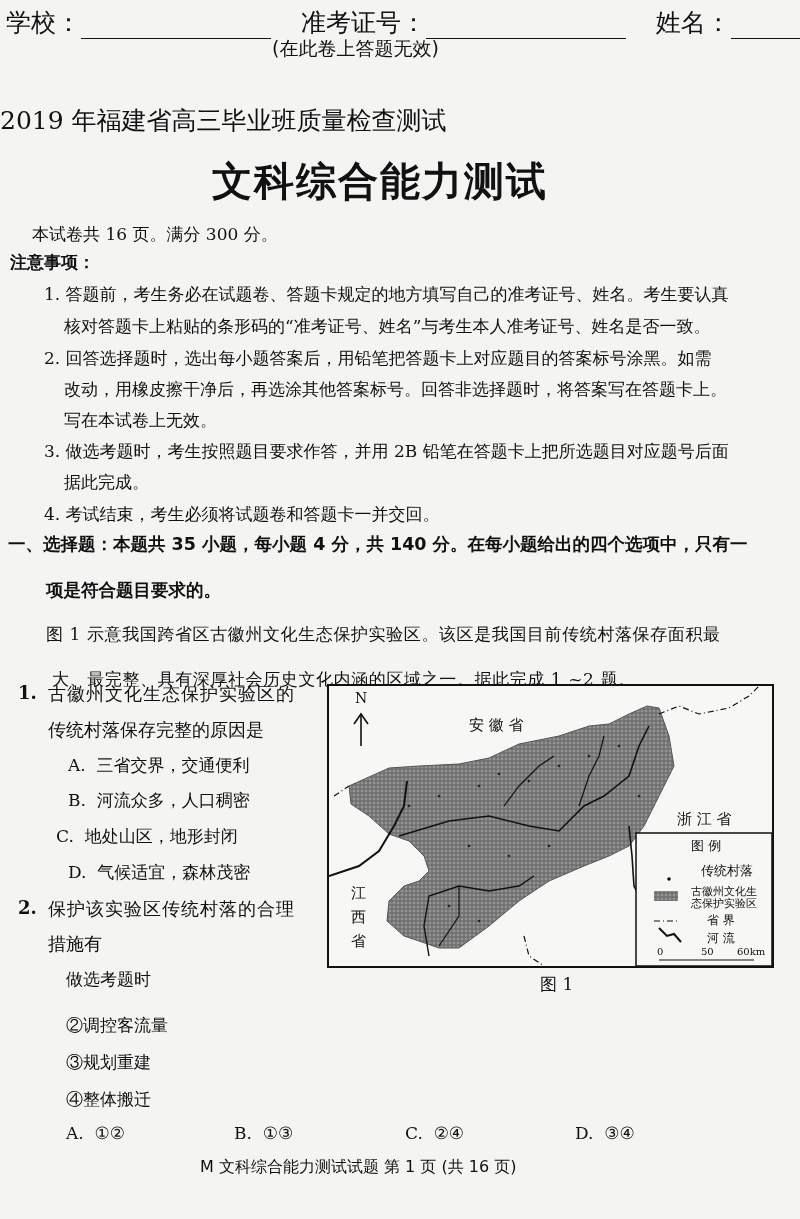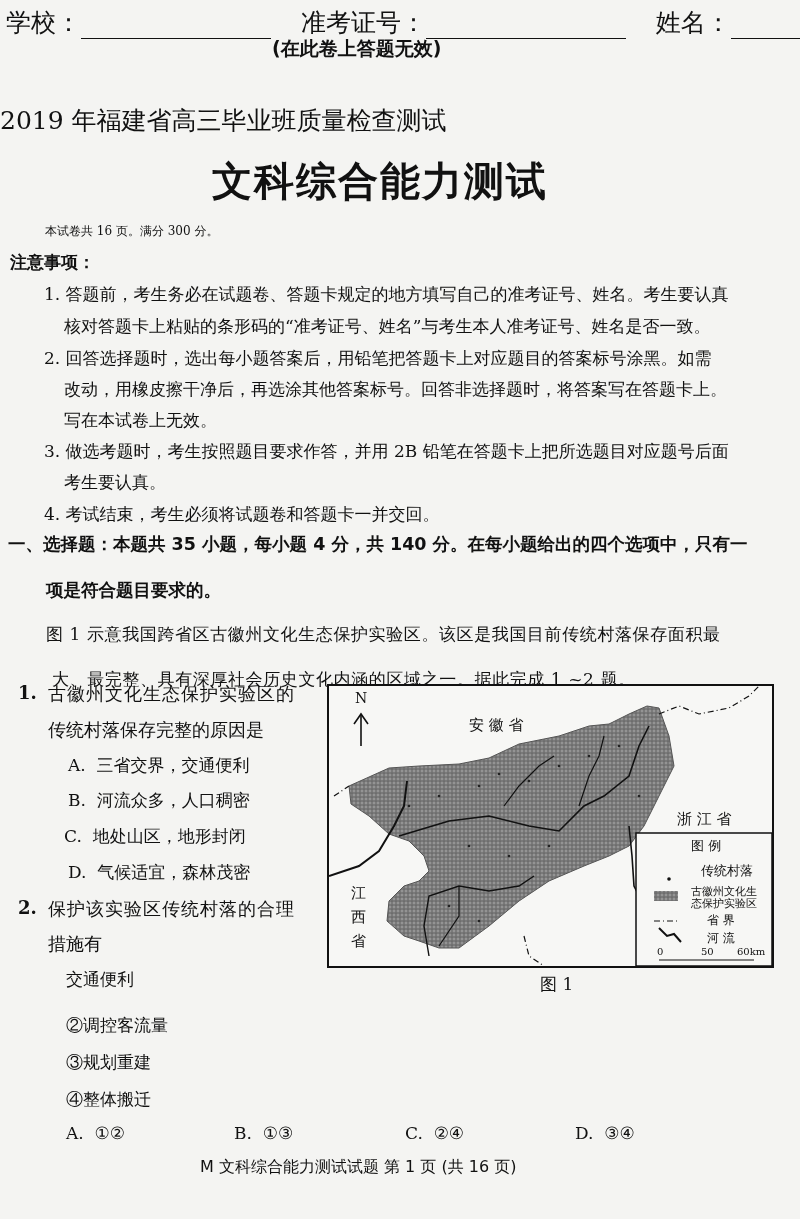--- a/index.html
+++ b/index.html
@@ -8,25 +8,25 @@
     background:#f4f4f2; color:#111;
     font-family:"DejaVu Serif","Liberation Serif", serif;
   }
   .abs { position:absolute; white-space:nowrap; }
   .sans { font-family:"DejaVu Sans","Liberation Sans", sans-serif; }
   .bold { font-weight:bold; }
   .blank { display:inline-block; border-bottom:1.5px solid #111; height:18px; vertical-align:bottom; }
 
   #header-row { top:6px; left:6px; font-size:25px; }
   #header-row span { vertical-align:bottom; }
-  #invalid-note { top:36px; left:272px; font-size:19px; font-weight:bold; }
+  #invalid-note { top:36px; left:272px; font-size:19px; font-weight:normal; }
 
   #exam-subtitle { top:104px; left:0; width:800px; text-align:left; font-size:25px; }
   #exam-title { top:154px; left:0; width:760px; text-align:center; font-size:40px; font-weight:bold; letter-spacing:2px; }
-  #summary { top:223px; left:45px; font-size:12px; }
+  #summary { top:223px; left:32px; font-size:17px; }
   #notice-heading { top:251px; left:10px; font-size:17px; font-weight:bold; }
 
   .notice { font-size:17px; line-height:30px; }
   .notice .ln { position:absolute; white-space:nowrap; }
 
   #section-heading { top:532px; left:8px; font-size:17.5px; font-weight:bold; }
   #section-heading2 { top:578px; left:46px; font-size:17.5px; font-weight:bold; }
   #intro1 { top:623px; left:46px; font-size:17px; letter-spacing:0.6px; }
   #intro2 { top:668px; left:8px; font-size:17px; letter-spacing:0.6px;margin-left:44px; }
 
@@ -55,44 +55,44 @@
 <div id="summary" class="abs">本试卷共 16 页。满分 300 分。</div>
 <div id="notice-heading" class="abs sans">注意事项：</div>
 
 <div class="notice">
   <div class="ln" style="top:279px;left:44px">1. 答题前，考生务必在试题卷、答题卡规定的地方填写自己的准考证号、姓名。考生要认真</div>
   <div class="ln" style="top:311px;left:64px">核对答题卡上粘贴的条形码的“准考证号、姓名”与考生本人准考证号、姓名是否一致。</div>
   <div class="ln" style="top:343px;left:44px">2. 回答选择题时，选出每小题答案后，用铅笔把答题卡上对应题目的答案标号涂黑。如需</div>
   <div class="ln" style="top:374px;left:64px">改动，用橡皮擦干净后，再选涂其他答案标号。回答非选择题时，将答案写在答题卡上。</div>
   <div class="ln" style="top:405px;left:64px">写在本试卷上无效。</div>
   <div class="ln" style="top:436px;left:44px">3. 做选考题时，考生按照题目要求作答，并用 2B 铅笔在答题卡上把所选题目对应题号后面</div>
-  <div class="ln" style="top:467px;left:64px">考生要认真。</div>
+  <div class="ln" style="top:467px;left:64px">据此完成。</div>
   <div class="ln" style="top:499px;left:44px">4. 考试结束，考生必须将试题卷和答题卡一并交回。</div>
 </div>
 
 <div id="section-heading" class="abs sans">一、选择题：本题共 35 小题，每小题 4 分，共 140 分。在每小题给出的四个选项中，只有一</div>
 <div id="section-heading2" class="abs sans">项是符合题目要求的。</div>
 <div id="intro1" class="abs">图 1 示意我国跨省区古徽州文化生态保护实验区。该区是我国目前传统村落保存面积最</div>
 <div id="intro2" class="abs">大、最完整、具有深厚社会历史文化内涵的区域之一。据此完成 1 ~2 题。</div>
 
 <div>
   <div class="abs q bold" style="top:682px;left:18px">1.</div>
   <div class="abs q" style="top:682px;left:48px;letter-spacing:1px">古徽州文化生态保护实验区的</div>
   <div class="abs q" style="top:718px;left:48px">传统村落保存完整的原因是</div>
   <div class="abs opt" style="top:754px;left:48px"><span>A.</span>&nbsp;&nbsp;<span>三省交界，交通便利</span></div>
   <div class="abs opt" style="top:789px;left:48px"><span>B.</span>&nbsp;&nbsp;<span>河流众多，人口稠密</span></div>
-  <div class="abs opt" style="top:825px;left:44px"><span>C.</span>&nbsp;&nbsp;<span>地处山区，地形封闭</span></div>
+  <div class="abs opt" style="top:825px;left:36px"><span>C.</span>&nbsp;&nbsp;<span>地处山区，地形封闭</span></div>
   <div class="abs opt" style="top:861px;left:48px"><span>D.</span>&nbsp;&nbsp;<span>气候适宜，森林茂密</span></div>
 </div>
 
 <div>
   <div class="abs q bold" style="top:897px;left:18px">2.</div>
   <div class="abs q" style="top:897px;left:48px;letter-spacing:1px">保护该实验区传统村落的合理</div>
   <div class="abs q" style="top:932px;left:48px">措施有</div>
-  <div class="abs opt" style="top:968px;left:46px">交通便利</div>
+  <div class="abs opt" style="top:968px;left:46px">做选考题时</div>
   <div class="abs opt" style="top:1014px;left:46px">②调控客流量</div>
   <div class="abs opt" style="top:1051px;left:46px">③规划重建</div>
   <div class="abs opt" style="top:1088px;left:46px">④整体搬迁</div>
   <div class="abs opt" style="top:1123px;left:46px"><span>A.</span>&nbsp;&nbsp;<span>①②</span></div>
   <div class="abs opt" style="top:1123px;left:214px"><span>B.</span>&nbsp;&nbsp;<span>①③</span></div>
   <div class="abs opt" style="top:1123px;left:385px"><span>C.</span>&nbsp;&nbsp;<span>②④</span></div>
   <div class="abs opt" style="top:1123px;left:555px"><span>D.</span>&nbsp;&nbsp;<span>③④</span></div>
 </div>
 
 <div id="map-box" class="abs">

